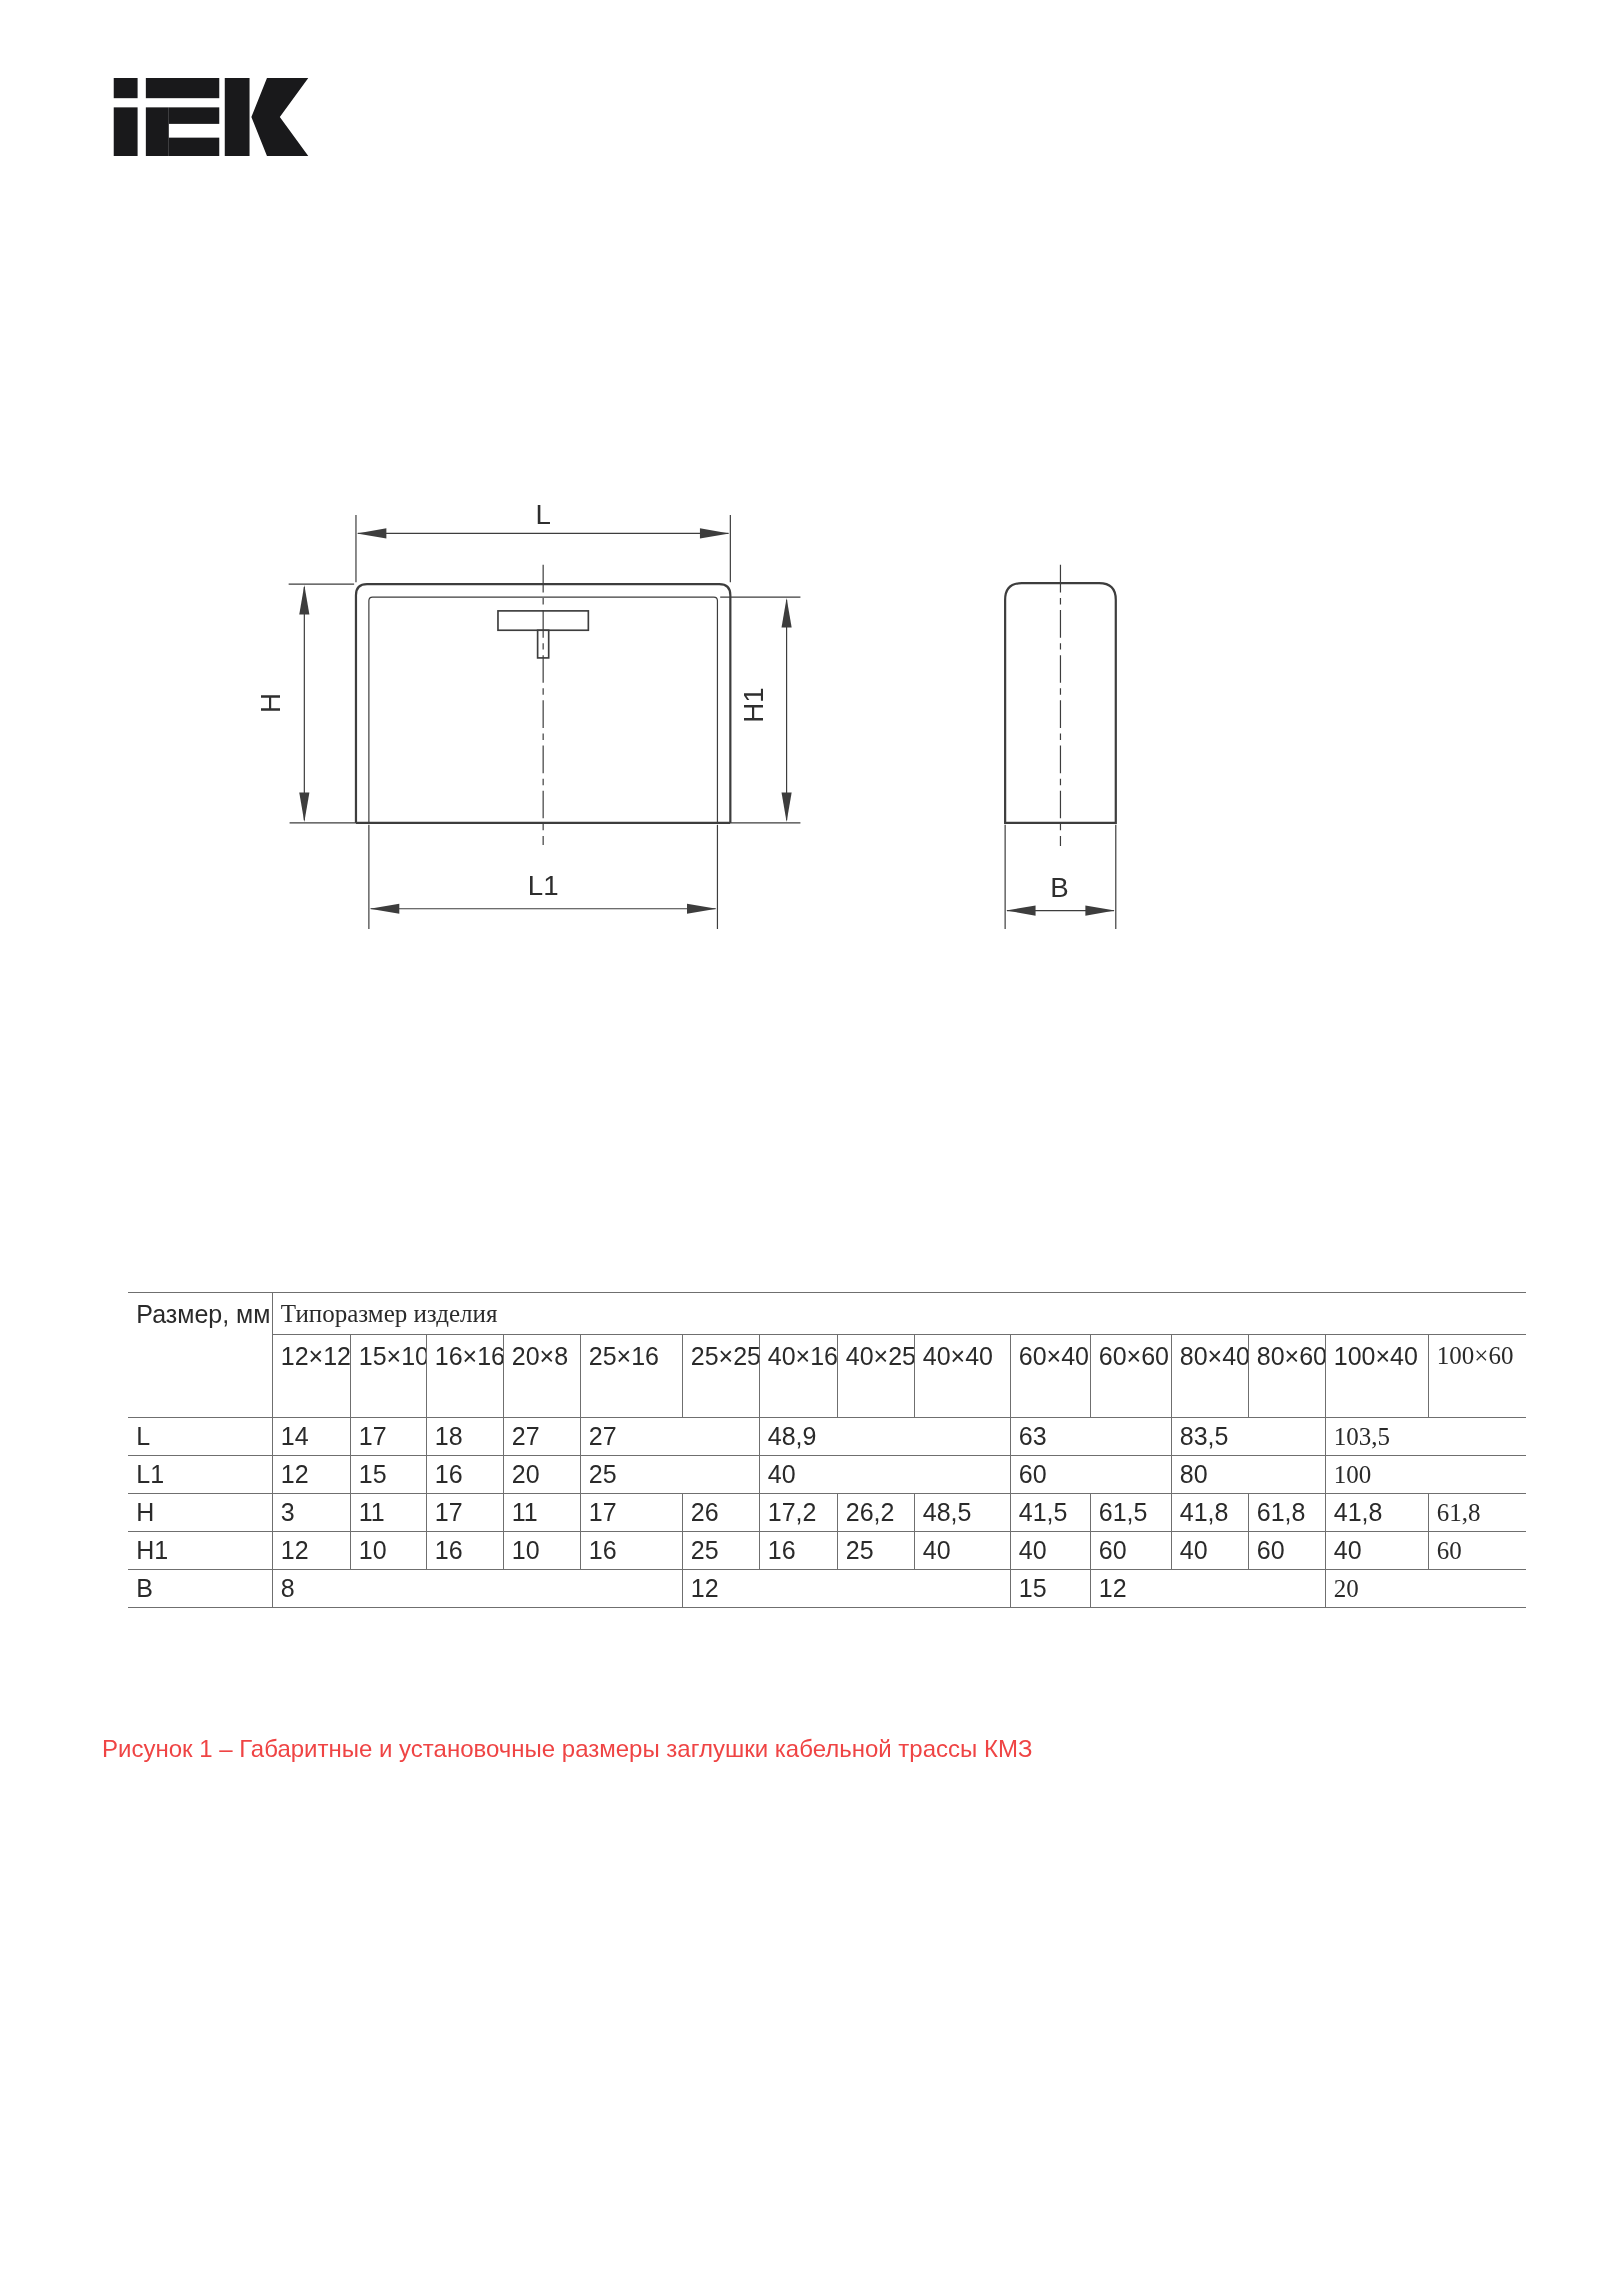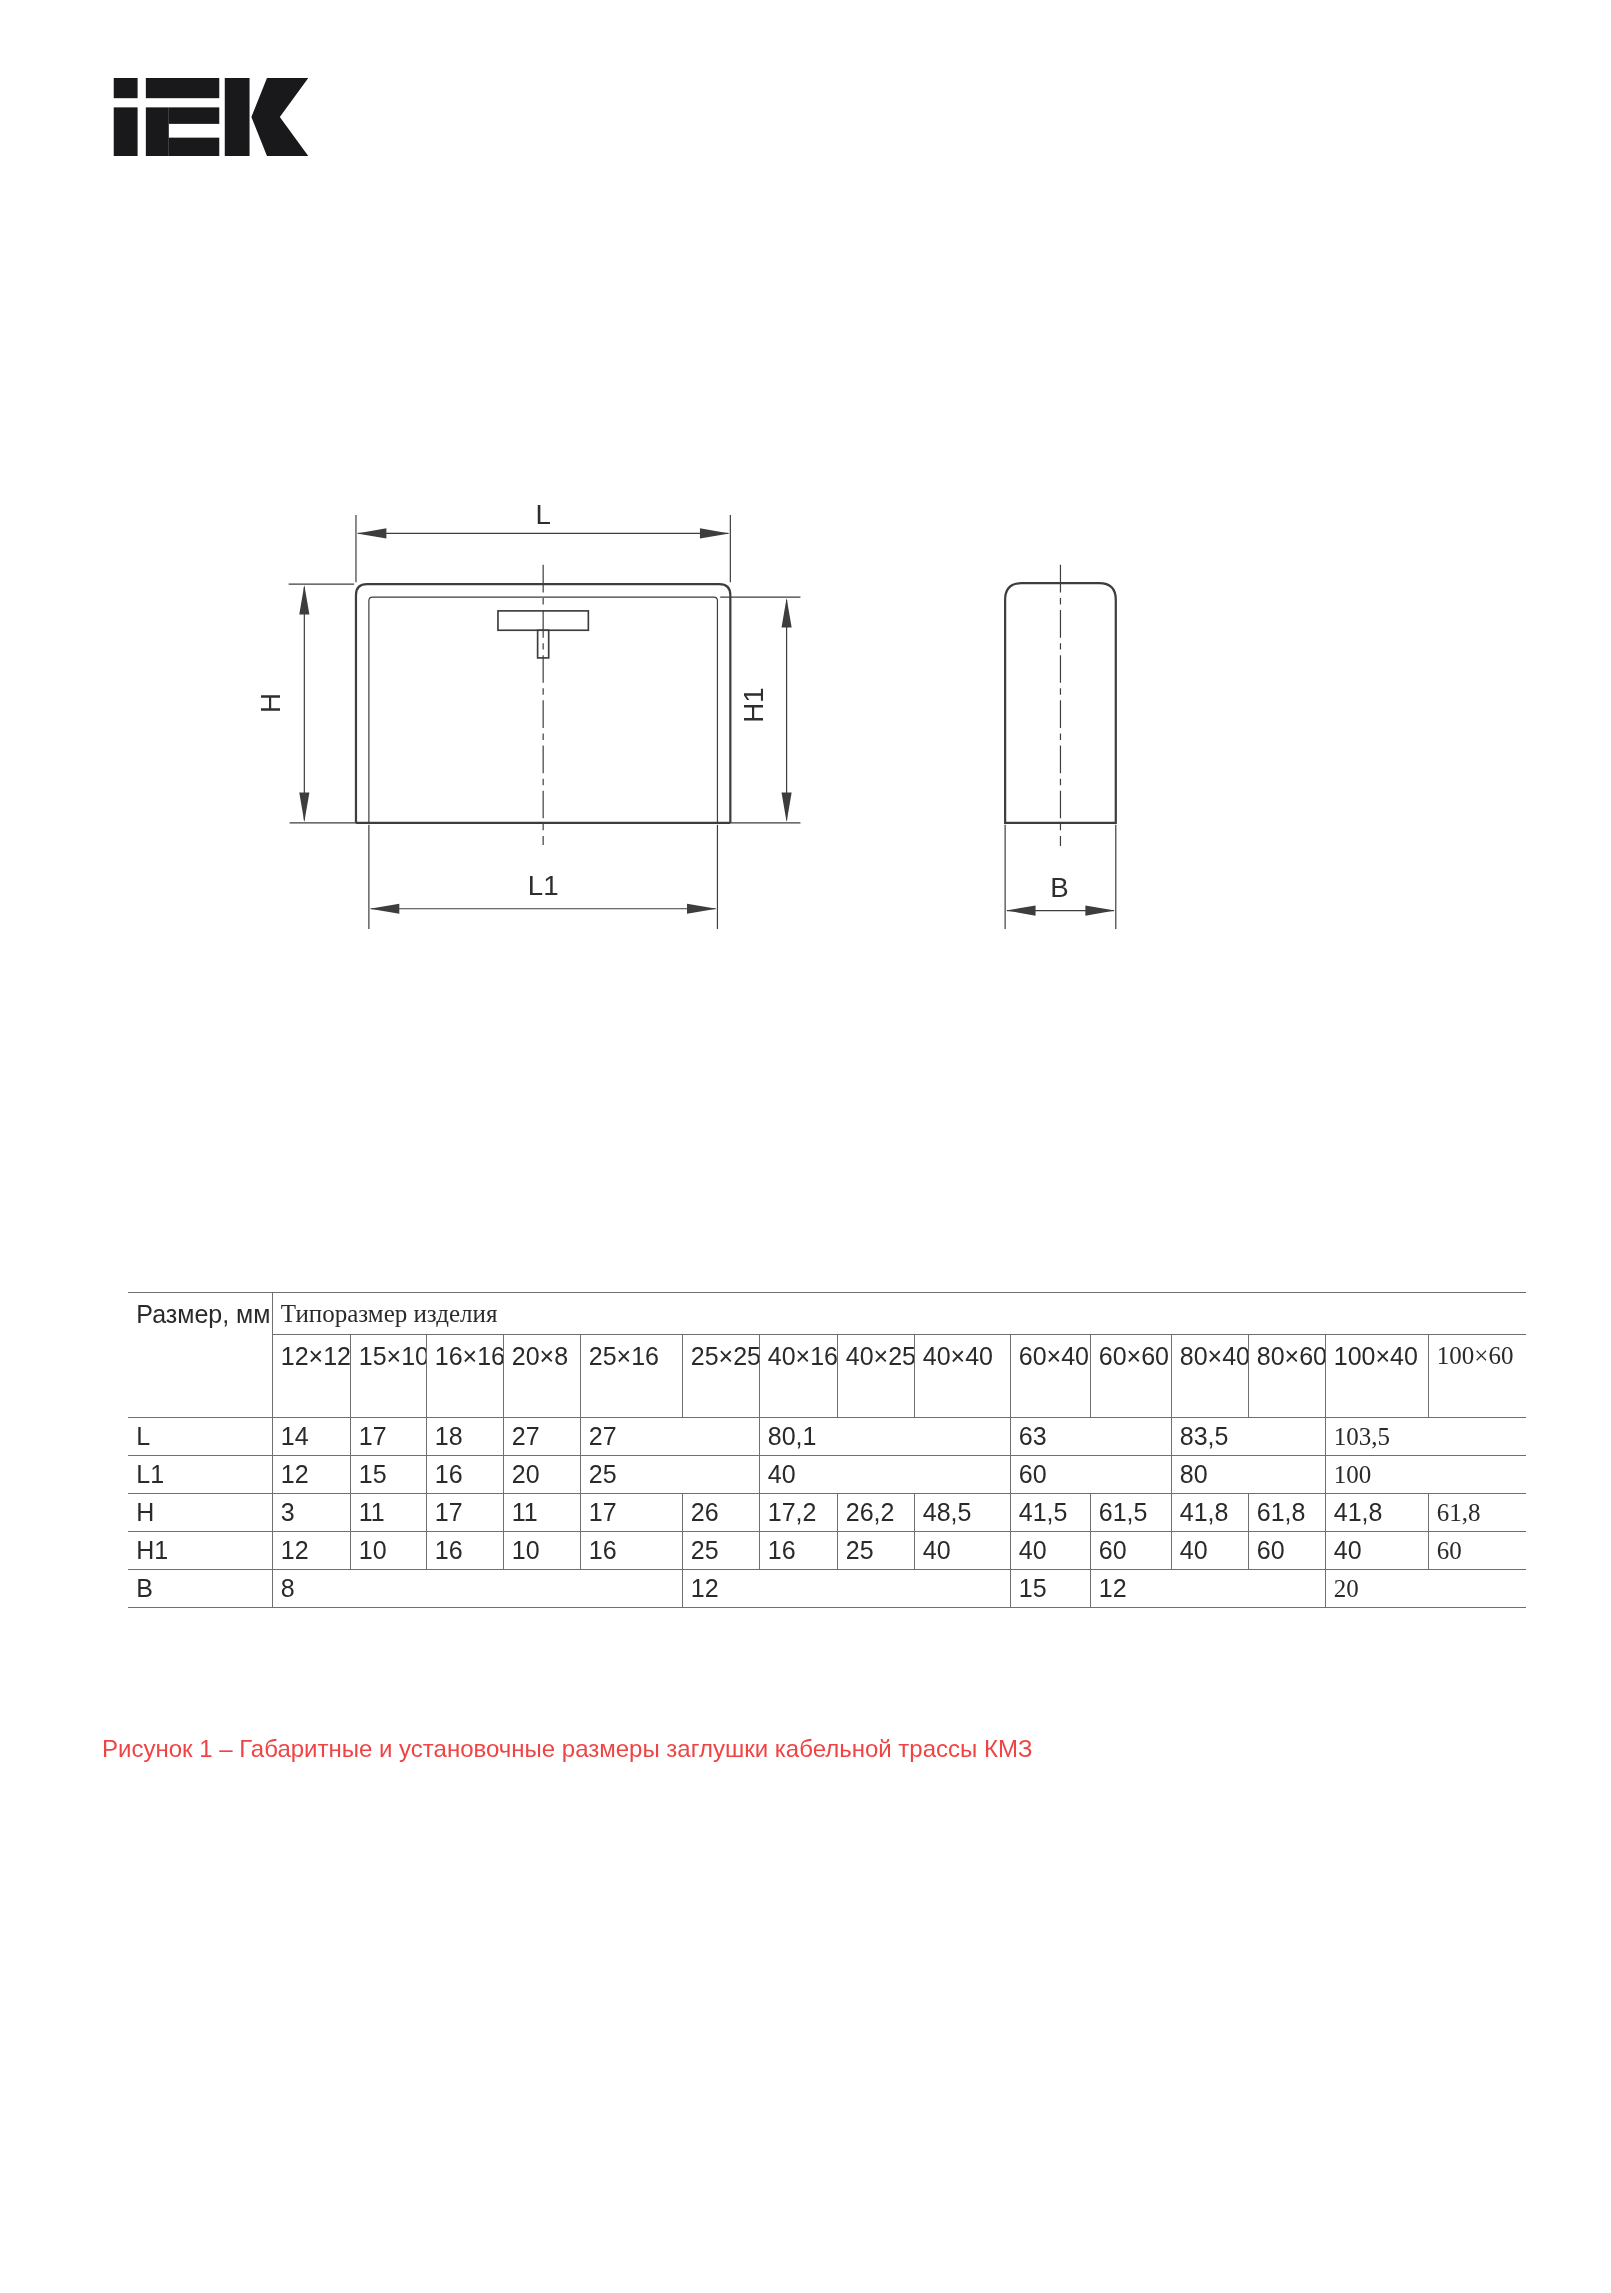--- a/index.html
+++ b/index.html
@@ -168,21 +168,21 @@
       </tr>
   </thead>
   <tbody id="table-body">
       <tr>
         <th>L</th>
         <td>14</td>
         <td>17</td>
         <td>18</td>
         <td>27</td>
         <td colspan="2">27</td>
-        <td colspan="3">80,1</td>
+        <td colspan="3">48,9</td>
         <td colspan="2">63</td>
         <td colspan="2">83,5</td>
         <td colspan="2">103,5</td>
       </tr>
       <tr>
         <th>L1</th>
         <td>12</td>
         <td>15</td>
         <td>16</td>
         <td>20</td>

